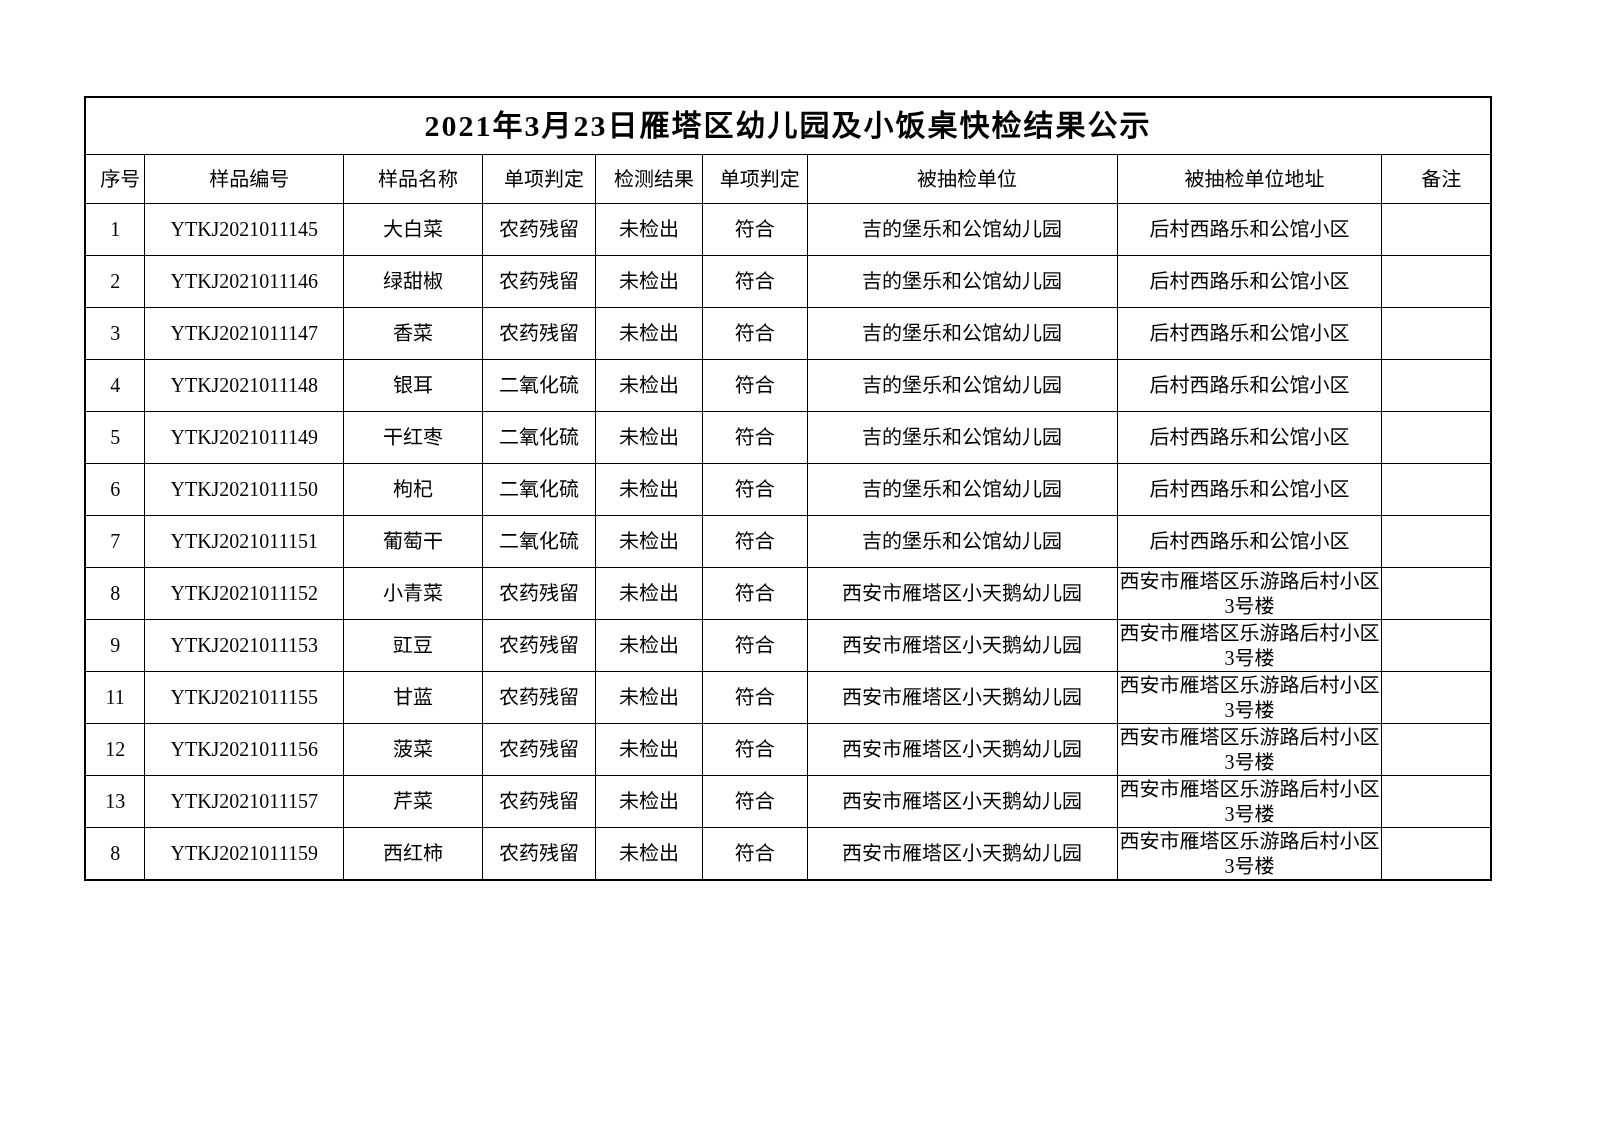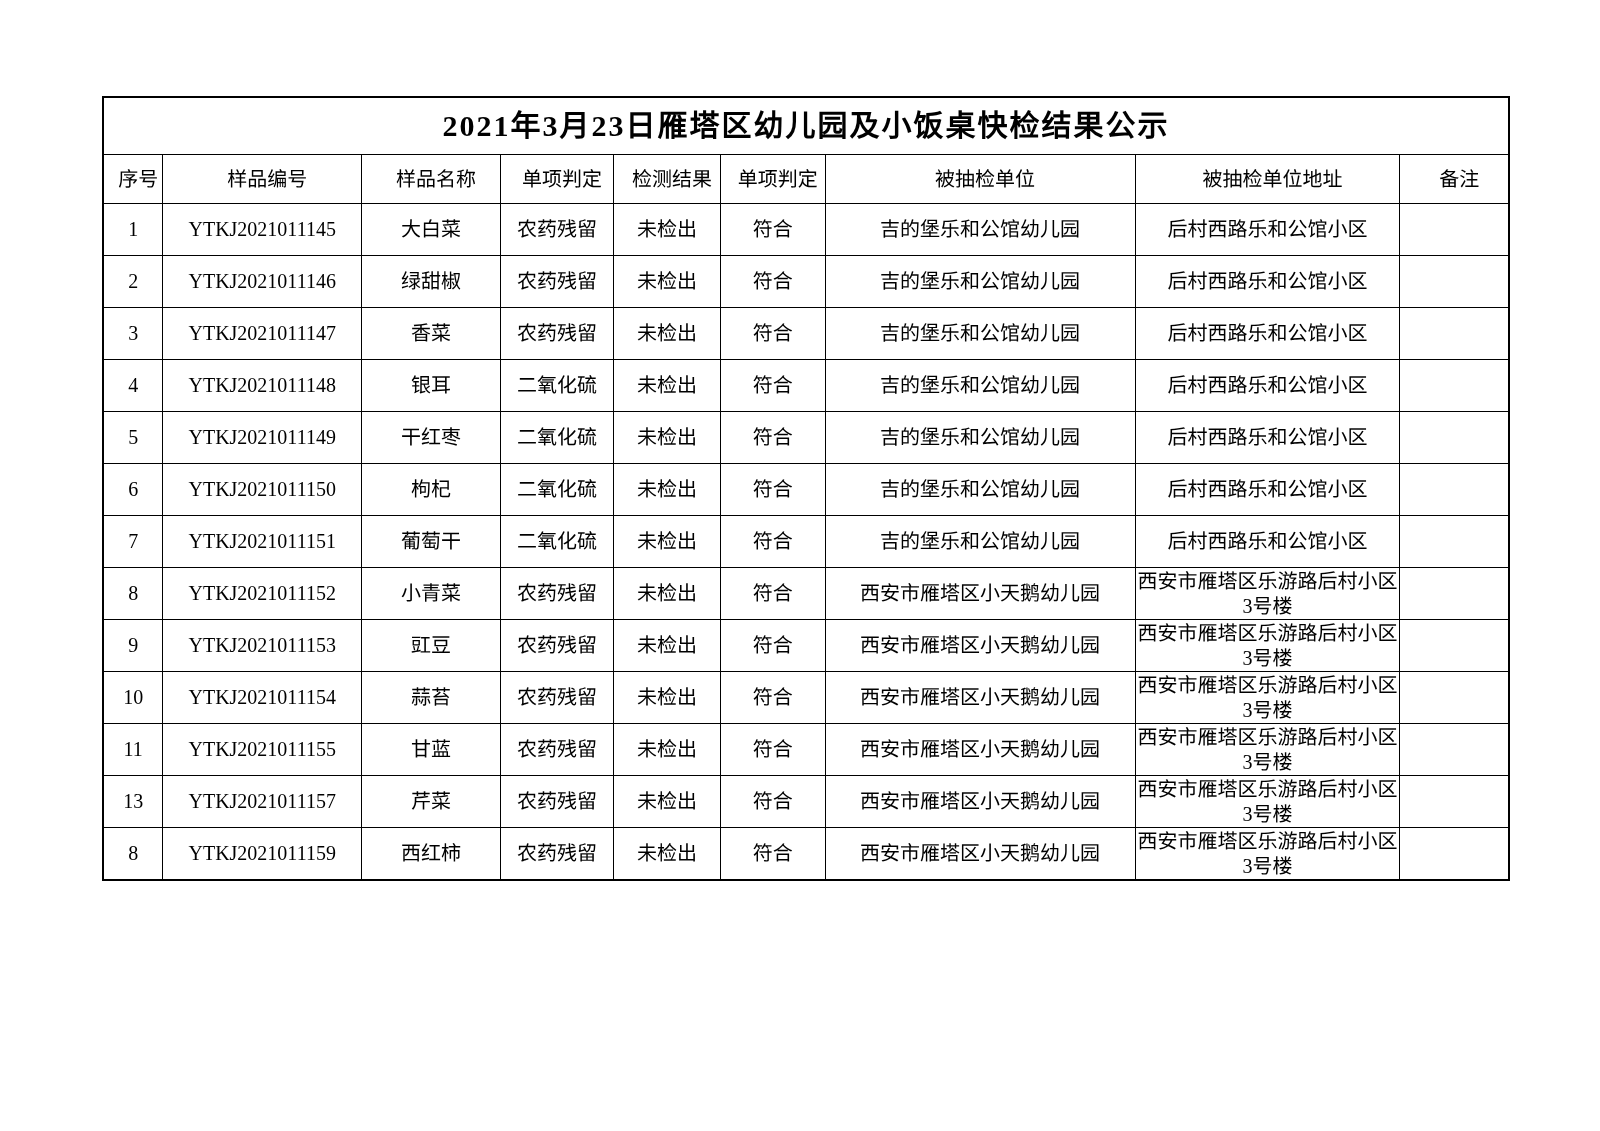--- a/index.html
+++ b/index.html
@@ -14,21 +14,21 @@
     color: #000000;
   }
   .page {
     position: relative;
     width: 1600px;
     height: 1131px;
     box-sizing: border-box;
   }
   .table-wrap {
     position: absolute;
-    left: 102px;
+    left: 84px;
     top: 96px;
     width: 1408px;
   }
   table.report {
     border-collapse: collapse;
     table-layout: fixed;
     width: 1408px;
     border: 2px solid #000;
   }
   table.report td, table.report th {
@@ -200,34 +200,34 @@
           <td>YTKJ2021011153</td>
           <td>豇豆</td>
           <td>农药残留</td>
           <td>未检出</td>
           <td>符合</td>
           <td>西安市雁塔区小天鹅幼儿园</td>
           <td class="addr-2line">西安市雁塔区乐游路后村小区3号楼</td>
           <td></td>
         </tr>
         <tr class="data-row two-line">
-          <td>10</td>
-          <td>YTKJ2021011154</td>
-          <td>蒜苔</td>
-          <td>农药残留</td>
-          <td>未检出</td>
-          <td>符合</td>
-          <td>西安市雁塔区小天鹅幼儿园</td>
-          <td class="addr-2line">西安市雁塔区乐游路后村小区3号楼</td>
-          <td></td>
-        </tr>
-        <tr class="data-row two-line">
           <td>11</td>
           <td>YTKJ2021011155</td>
           <td>甘蓝</td>
+          <td>农药残留</td>
+          <td>未检出</td>
+          <td>符合</td>
+          <td>西安市雁塔区小天鹅幼儿园</td>
+          <td class="addr-2line">西安市雁塔区乐游路后村小区3号楼</td>
+          <td></td>
+        </tr>
+        <tr class="data-row two-line">
+          <td>12</td>
+          <td>YTKJ2021011156</td>
+          <td>菠菜</td>
           <td>农药残留</td>
           <td>未检出</td>
           <td>符合</td>
           <td>西安市雁塔区小天鹅幼儿园</td>
           <td class="addr-2line">西安市雁塔区乐游路后村小区3号楼</td>
           <td></td>
         </tr>
         <tr class="data-row two-line">
           <td>13</td>
           <td>YTKJ2021011157</td>

